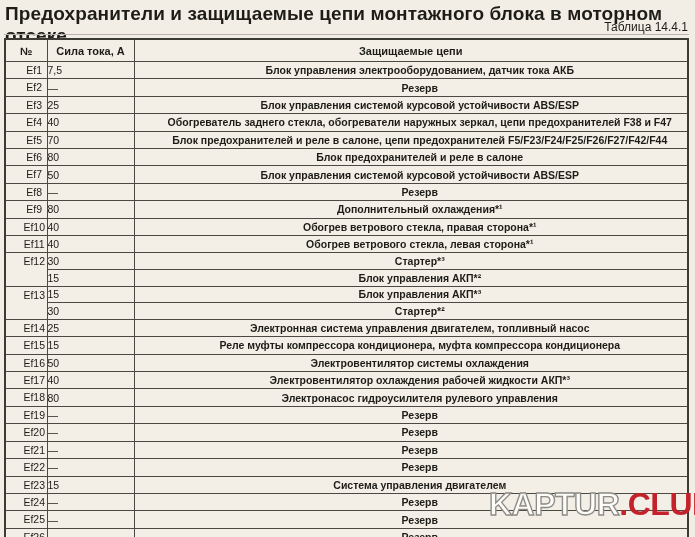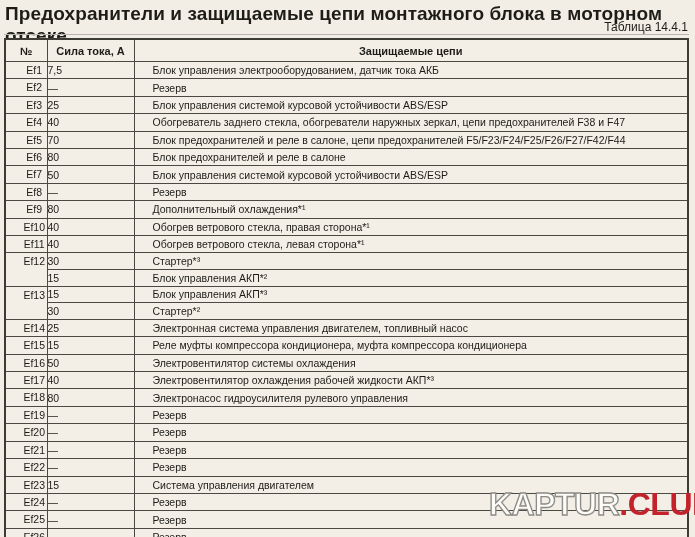--- a/index.html
+++ b/index.html
@@ -49,21 +49,21 @@
     font-size:11px;font-weight:bold;text-align:center;
   }
   .fuse-table td{height:15.6px;}
   td.c-no{
     text-align:center;
     vertical-align:top;
     line-height:16.4px;
     padding-left:16px;
   }
   td.c-amp{text-align:left;}
-  td.c-circuit{text-align:left;padding-left:18px;}
+  td.c-circuit{text-align:center;padding-left:18px;font-weight:bold;}
   .watermark{
     position:absolute;left:461px;top:487px;
     font-size:32px;font-weight:bold;letter-spacing:-0.5px;
     white-space:nowrap;line-height:34px;
     font-family:Liberation Sans, sans-serif;
     margin-left:28px;
   }
   .wm-outline{
     color:var(--wm-fill);
     -webkit-text-stroke:1.3px var(--wm-outline);

